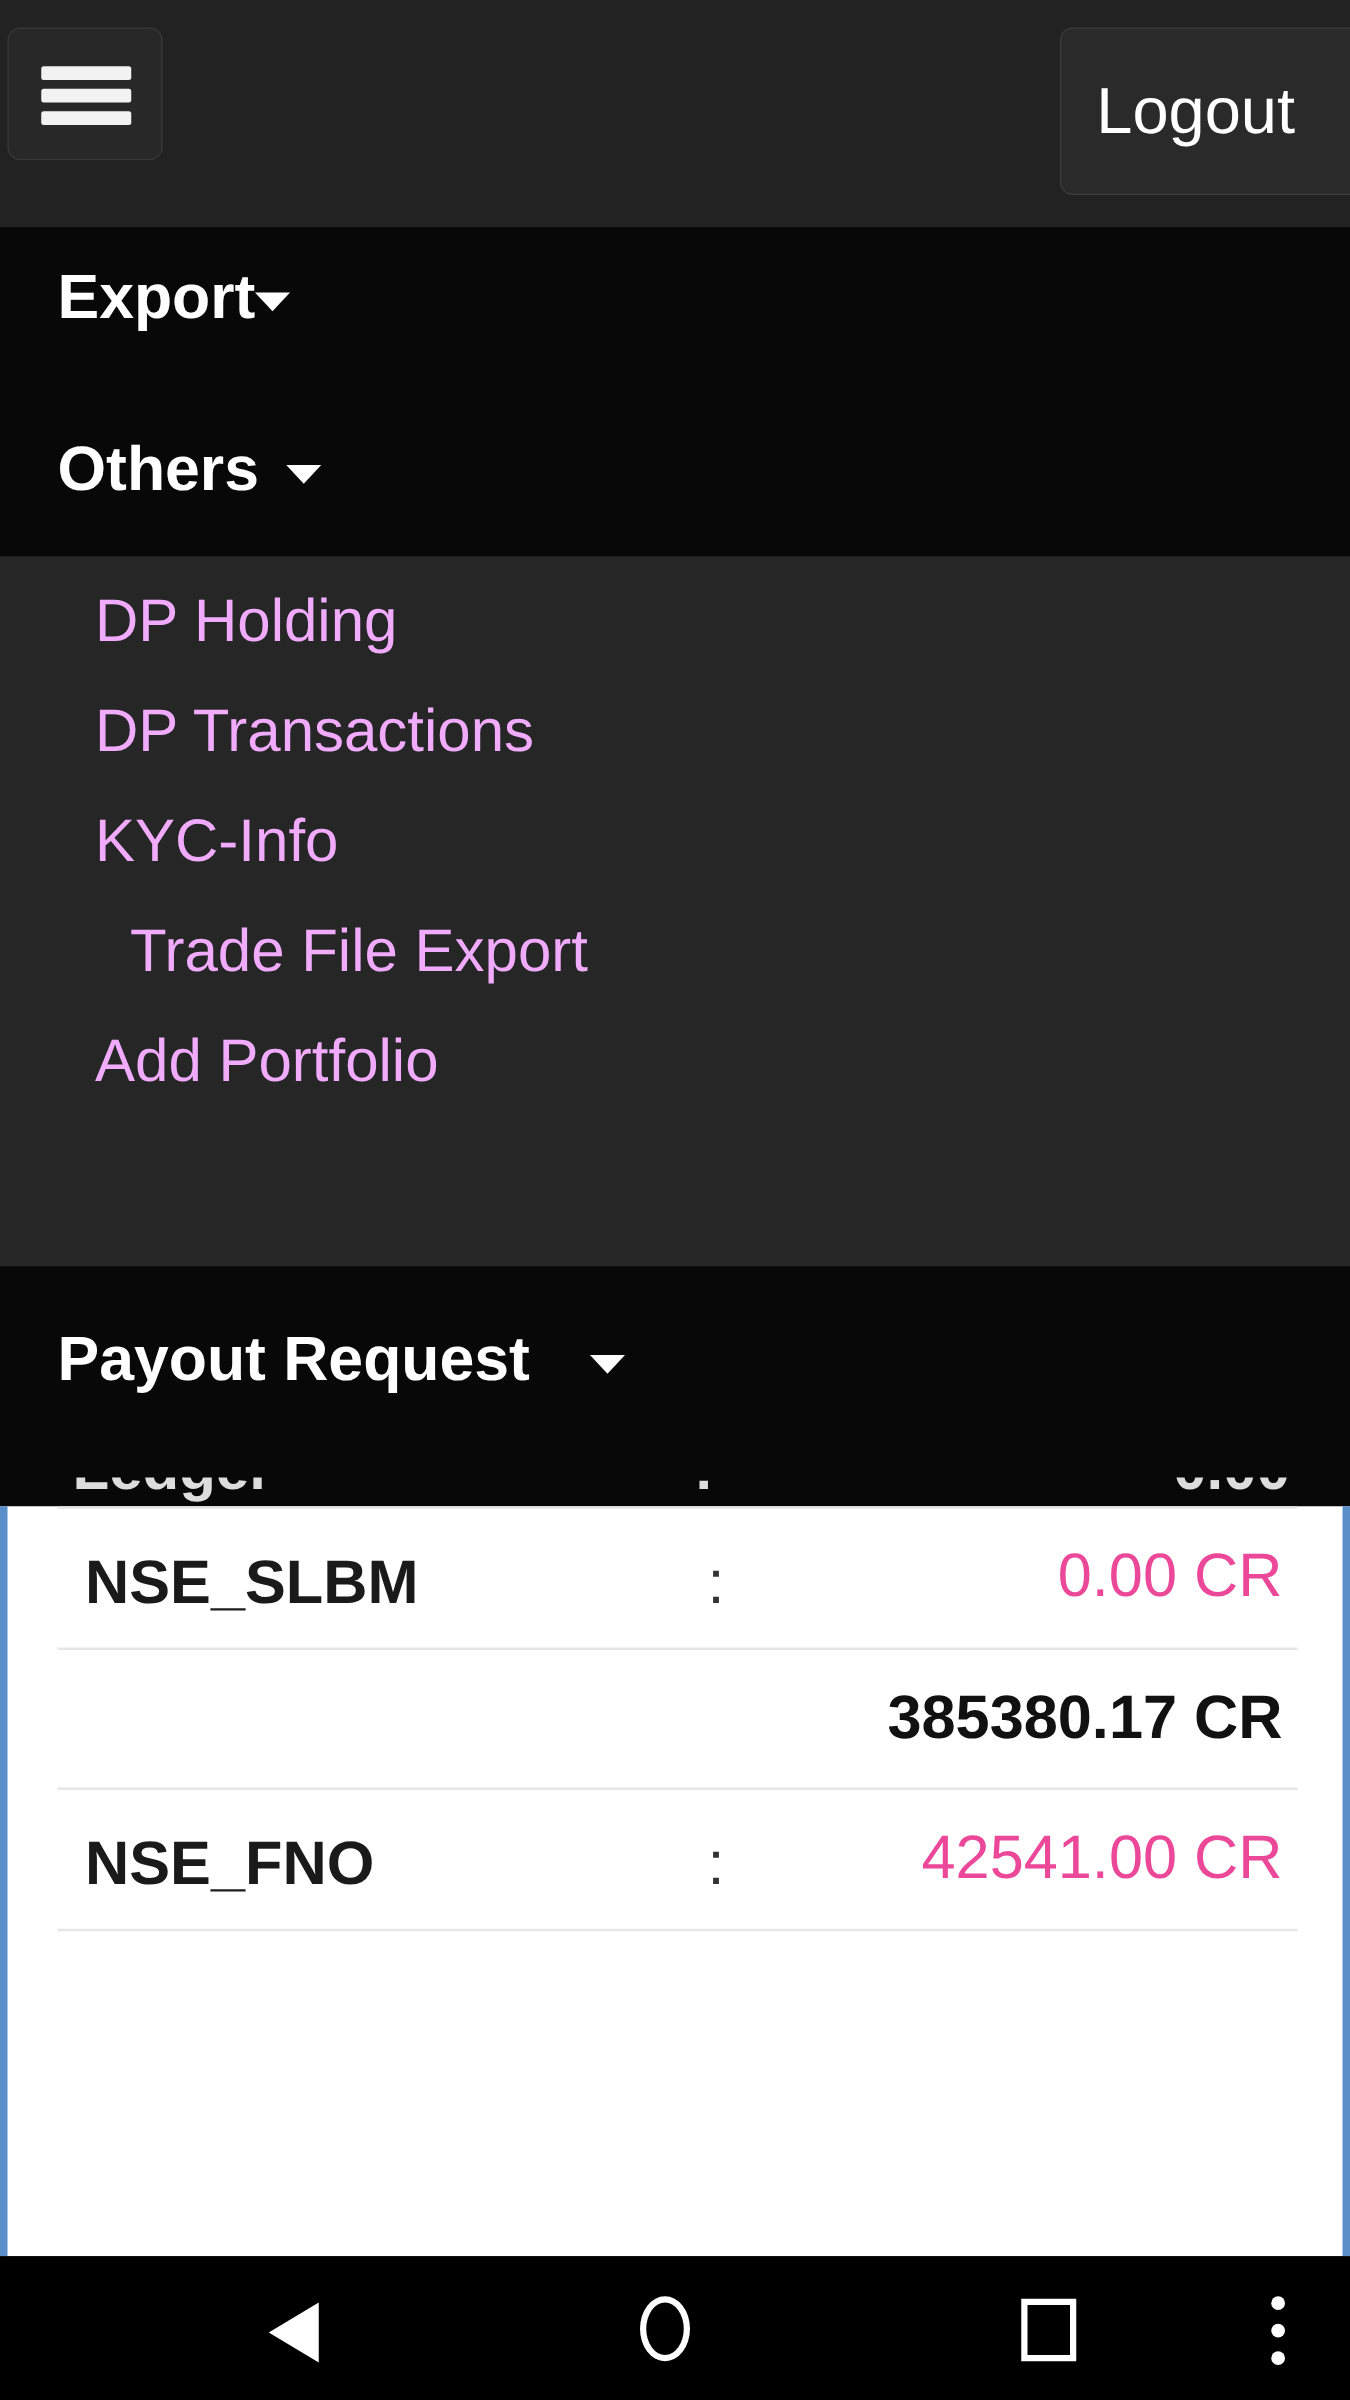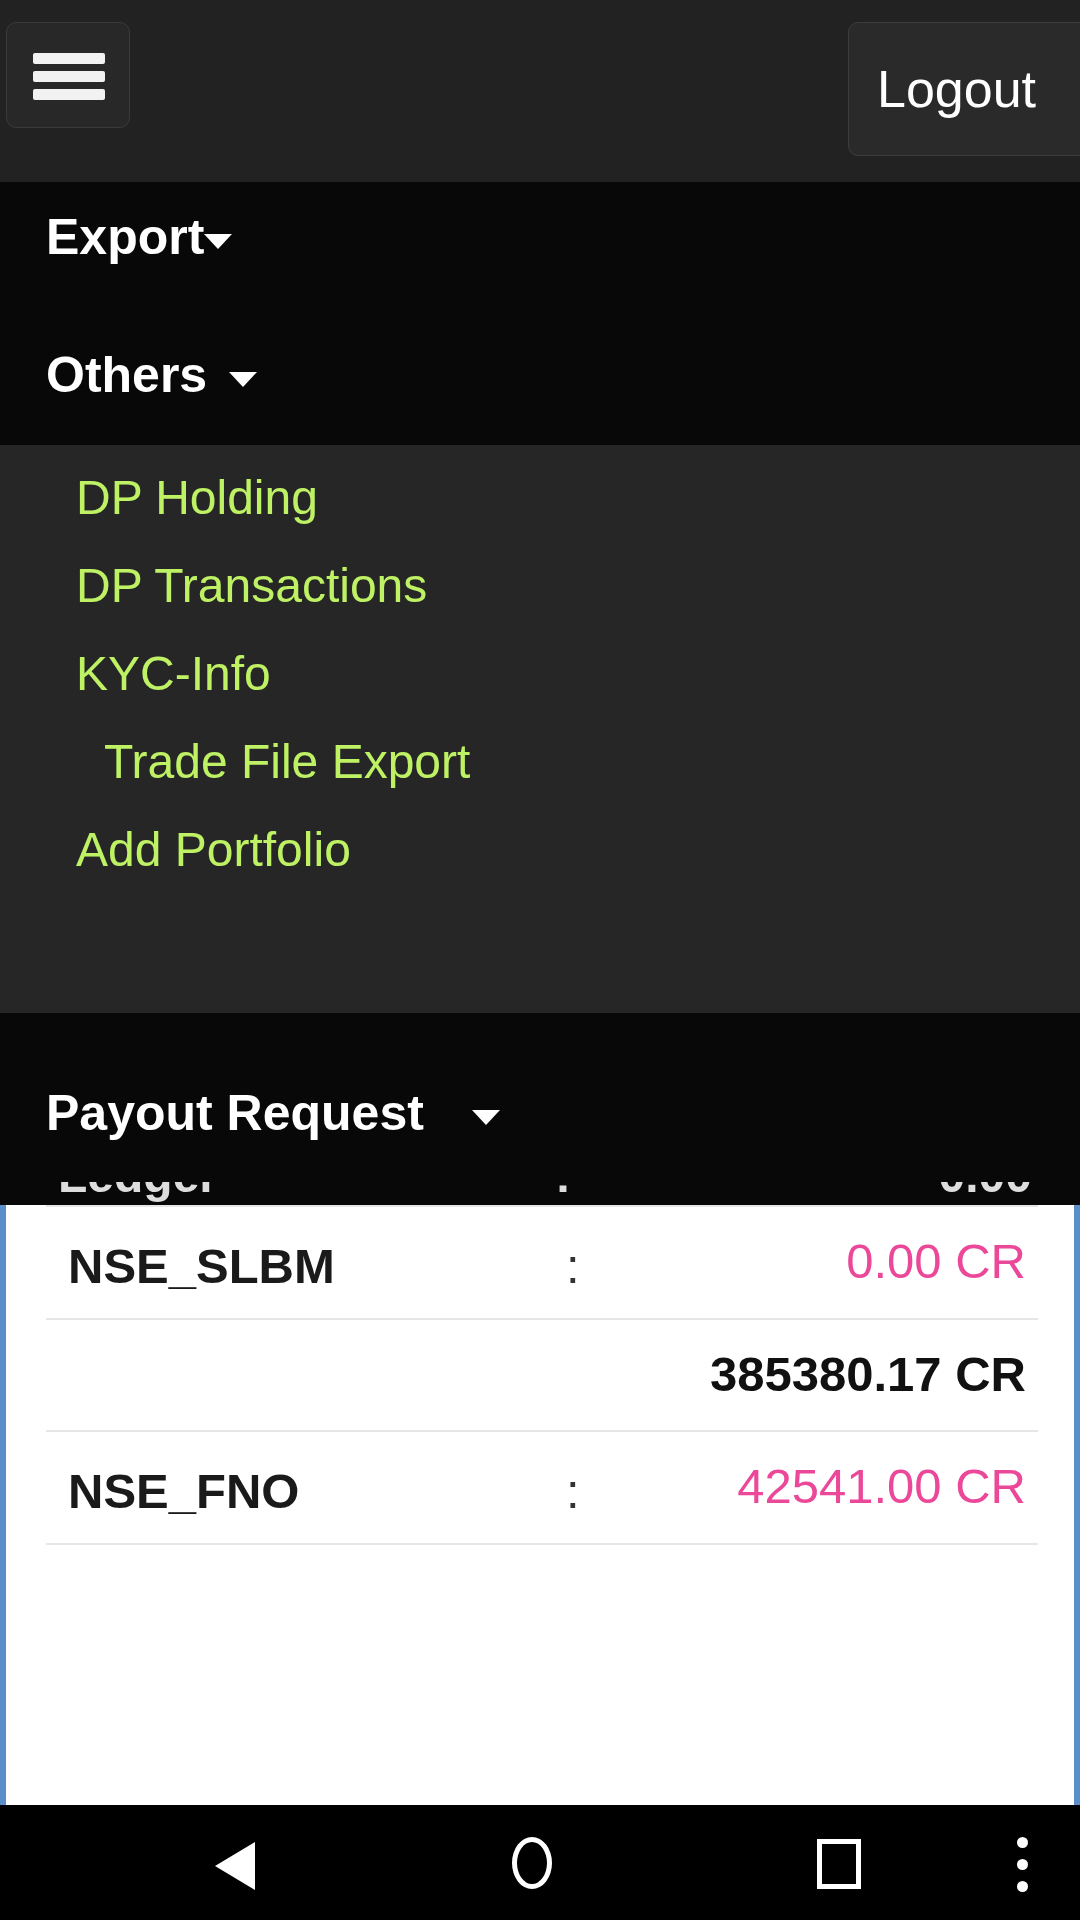--- a/index.html
+++ b/index.html
@@ -112,35 +112,35 @@
     height: 568px;
     background: #262626;
   }
   .submenu-item {
     position: absolute;
     left: 0;
     width: 1080px;
     height: 88px;
     padding-left: 76px;
     box-sizing: border-box;
-    color: #bef264;
+    color: #f0abfc;
     font-size: 48px;
     font-weight: 400;
     display: flex;
     align-items: center;
     cursor: pointer;
     white-space: nowrap;
   }
   .submenu-item:nth-child(1) { top: 8px; }
   .submenu-item:nth-child(2) { top: 96px; }
   .submenu-item:nth-child(3) { top: 184px; }
   .submenu-item:nth-child(4) { top: 272px; margin-left: 28px; }
   .submenu-item:nth-child(5) { top: 360px; }
 
-  #nav-item-payout { top: 876px; height: 110px; gap: 26px; }
+  #nav-item-payout { top: 850px; height: 110px; gap: 26px; }
   #nav-item-payout .caret { margin-left: 22px; }
 
   
   #clipped-row-peek {
     position: absolute;
     left: 0; top: 1000px;
     width: 1080px;
     height: 23px;
     overflow: hidden;
     color: #dddddd;

